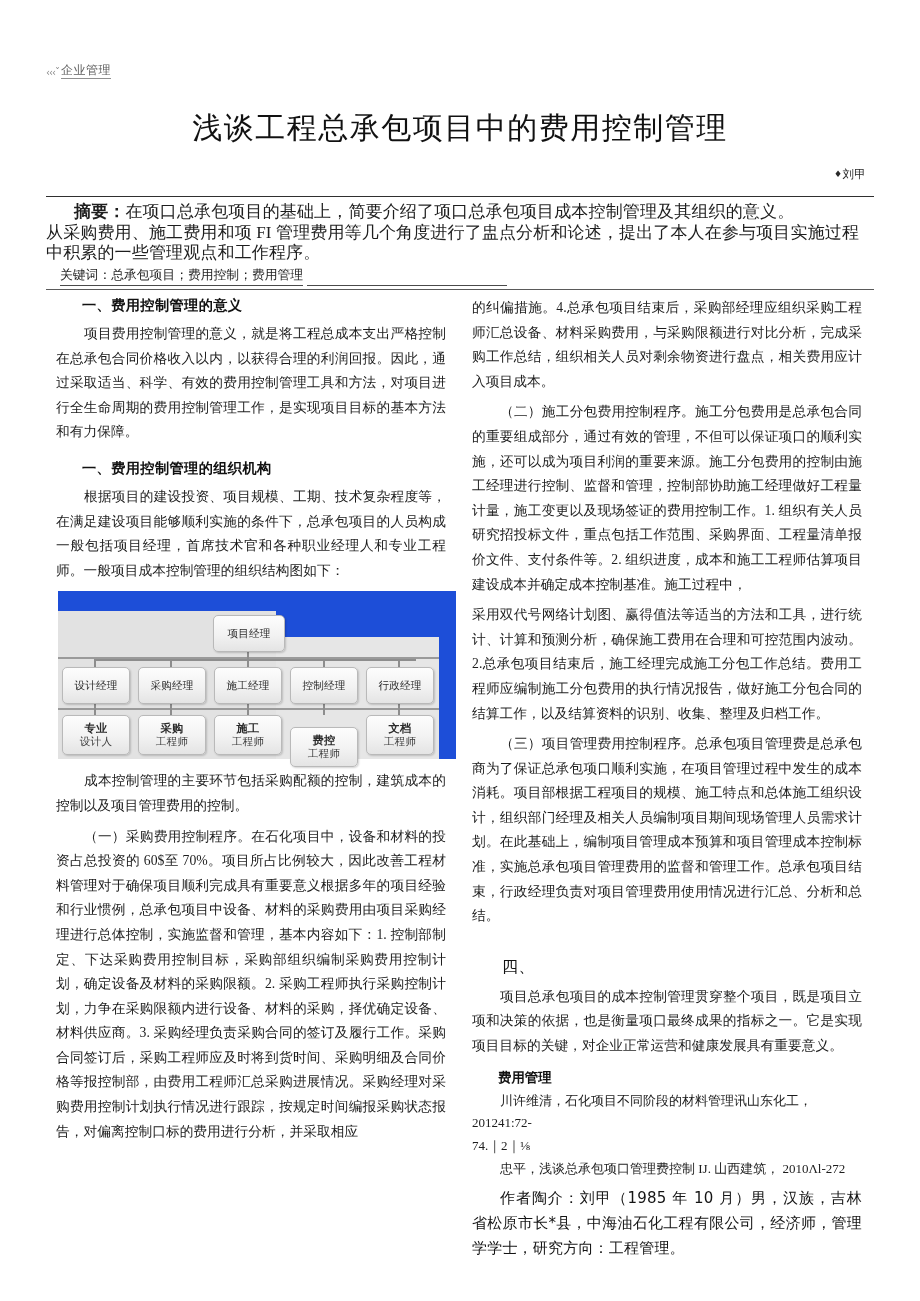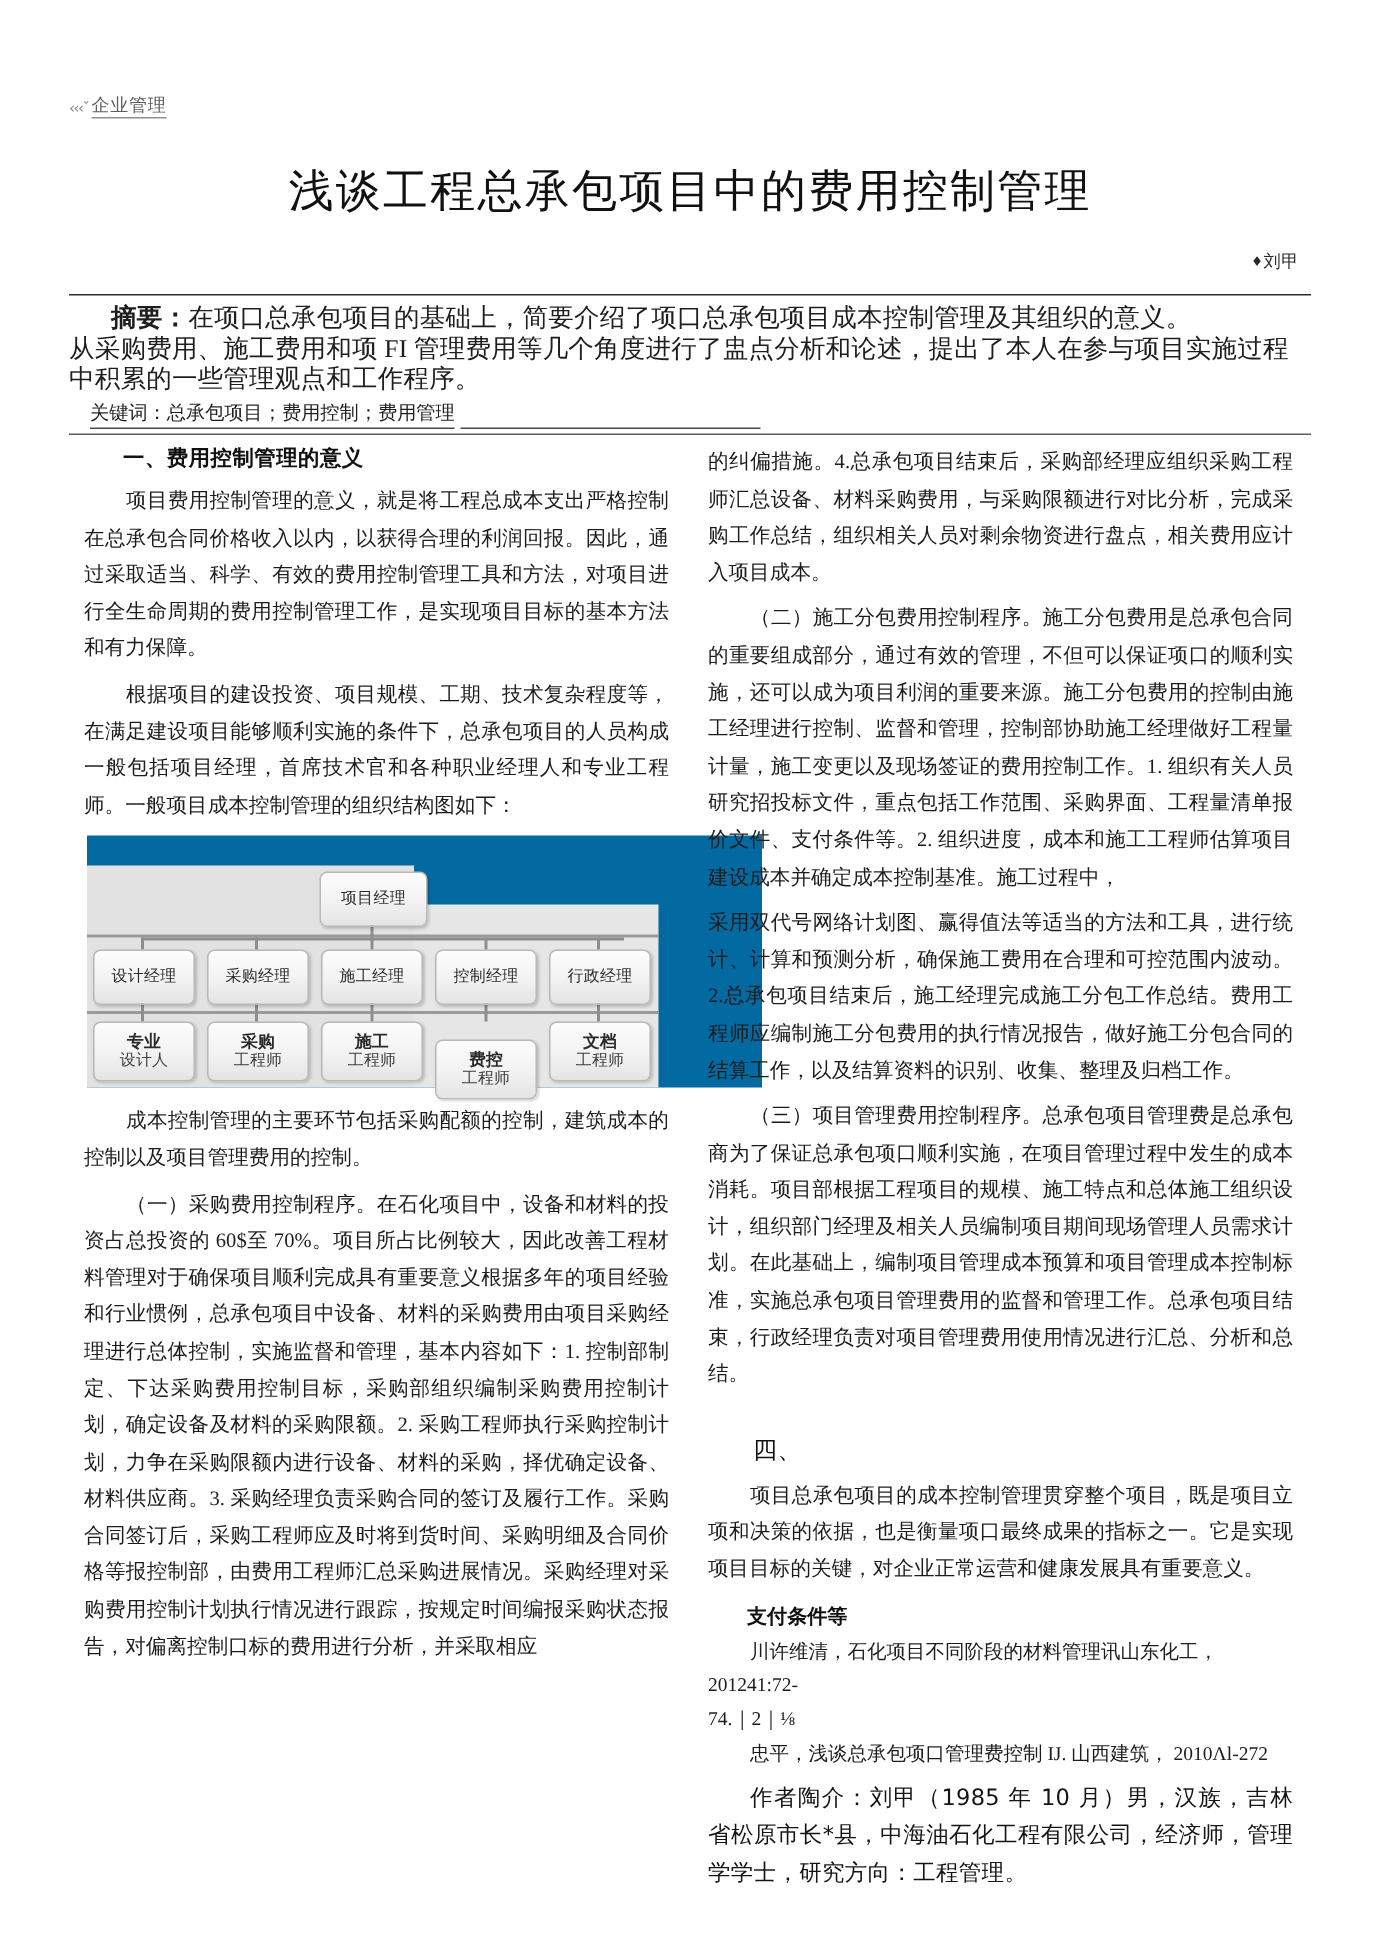--- a/index.html
+++ b/index.html
@@ -148,24 +148,24 @@
     text-justify: inter-character;
     margin: 0 0 6px 0;
     text-indent: 28px;
     color: #1c1c1c;
   }
   p.body.noindent { text-indent: 0; }
 
   
   .orgchart {
     position: relative;
-    width: 450px;
+    width: 398px;
     height: 168px;
     margin: 8px 0 10px 2px;
-    background: #0369a1;
+    background: #1d4ed8;
   }
   .oc-bg-left {
     position: absolute;
     left: 0; top: 20px;
     width: 218px; height: 148px;
     background: #e2e2e2;
   }
   .oc-bg-right {
     position: absolute;
     left: 218px; top: 46px;
@@ -263,20 +263,21 @@
       <span class="keywords-text">关键词：总承包项目；费用控制；费用管理</span>
       <span class="keywords-rule"></span>
     </div>
   </div>
 
   <div class="col col-left">
 
     <div class="h-sec first">一、费用控制管理的意义</div>
     <p class="body">项目费用控制管理的意义，就是将工程总成本支出严格控制在总承包合同价格收入以内，以获得合理的利润回报。因此，通过采取适当、科学、有效的费用控制管理工具和方法，对项目进行全生命周期的费用控制管理工作，是实现项目目标的基本方法和有力保障。</p>
 
+    <div class="h-sec">一、费用控制管理的组织机构</div>
     <p class="body">根据项目的建设投资、项目规模、工期、技术复杂程度等，在满足建设项目能够顺利实施的条件下，总承包项目的人员构成一般包括项目经理，首席技术官和各种职业经理人和专业工程师。一般项目成本控制管理的组织结构图如下：</p>
 
 
     <div class="orgchart">
       <div class="oc-bg-left"></div>
       <div class="oc-bg-right"></div>
 
       <div class="oc-rule" style="left:0;top:66px;width:218px;"></div>
       <div class="oc-rule" style="left:218px;top:66px;width:163px;"></div>
       <div class="oc-rule" style="left:0;top:117px;width:218px;"></div>
@@ -344,21 +345,21 @@
 
   <div class="col col-right">
     <p class="body noindent">的纠偏措施。4.总承包项目结束后，采购部经理应组织采购工程师汇总设备、材料采购费用，与采购限额进行对比分析，完成采购工作总结，组织相关人员对剩余物资进行盘点，相关费用应计入项目成本。</p>
     <p class="body">（二）施工分包费用控制程序。施工分包费用是总承包合同的重要组成部分，通过有效的管理，不但可以保证项口的顺利实施，还可以成为项目利润的重要来源。施工分包费用的控制由施工经理进行控制、监督和管理，控制部协助施工经理做好工程量计量，施工变更以及现场签证的费用控制工作。1. 组织有关人员研究招投标文件，重点包括工作范围、采购界面、工程量清单报价文件、支付条件等。2. 组织进度，成本和施工工程师估算项目建设成本并确定成本控制基准。施工过程中，</p>
     <p class="body noindent">采用双代号网络计划图、赢得值法等适当的方法和工具，进行统计、计算和预测分析，确保施工费用在合理和可控范围内波动。2.总承包项目结束后，施工经理完成施工分包工作总结。费用工程师应编制施工分包费用的执行情况报告，做好施工分包合同的结算工作，以及结算资料的识别、收集、整理及归档工作。</p>
     <p class="body">（三）项目管理费用控制程序。总承包项目管理费是总承包商为了保证总承包项口顺利实施，在项目管理过程中发生的成本消耗。项目部根据工程项目的规模、施工特点和总体施工组织设计，组织部门经理及相关人员编制项目期间现场管理人员需求计划。在此基础上，编制项目管理成本预算和项目管理成本控制标准，实施总承包项目管理费用的监督和管理工作。总承包项目结束，行政经理负责对项目管理费用使用情况进行汇总、分析和总结。</p>
 
     <div class="h-sec plain-indent" style="font-family:'Liberation Serif',serif;font-weight:400;font-size:16px;margin-top:28px;">四、</div>
     <p class="body">项目总承包项目的成本控制管理贯穿整个项目，既是项目立项和决策的依据，也是衡量项口最终成果的指标之一。它是实现项目目标的关键，对企业正常运营和健康发展具有重要意义。</p>
 
-    <div class="h-ref">支付条件等</div>
+    <div class="h-ref">费用管理</div>
     <p class="ref">川许维清，石化项目不同阶段的材料管理讯山东化工，201241:72-</p>
     <p class="ref-cont">74.｜2｜⅛</p>
     <p class="ref">忠平，浅谈总承包项口管理费控制 IJ. 山西建筑， 2010Λl-272</p>
 
     <p class="bio">作者陶介：刘甲（1985 年 10 月）男，汉族，吉林省松原市长*县，中海油石化工程有限公司，经济师，管理学学士，研究方向：工程管理。</p>
   </div>
 
 </div>
 
 </body></html>

